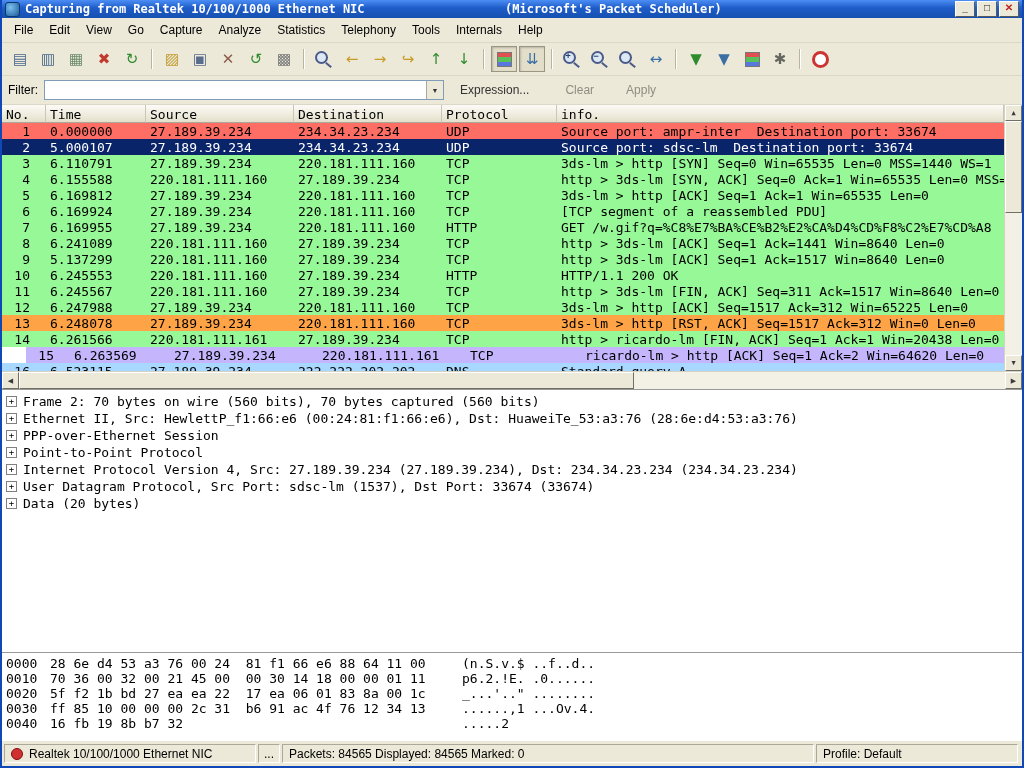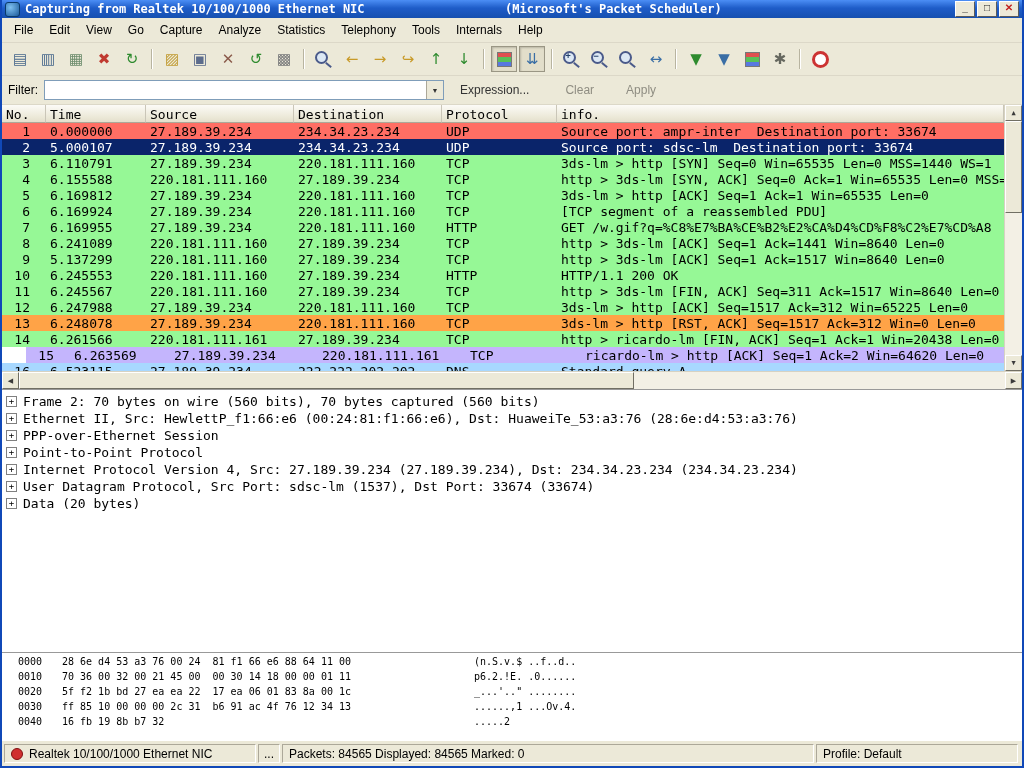--- a/index.html
+++ b/index.html
@@ -55,21 +55,21 @@
   .hscroll{height:17px;flex:none;display:flex;background:#f3f0e5;border-top:1px solid #d6d2c2}
   .hbtn{width:17px;height:100%;background:#ece9d8;border:1px solid;border-color:#fff #716f64 #716f64 #fff;box-sizing:border-box;display:flex;align-items:center;justify-content:center;font-size:7px;color:#3a3a3a;flex:none}
   .htrack{flex:1;position:relative}
   .hthumb{position:absolute;left:0;top:0;bottom:0;width:615px;background:#ece9d8;border:1px solid;border-color:#fff #716f64 #716f64 #fff;box-sizing:border-box}
   
   .details{flex:1;background:#fff;border-top:1px solid #999;overflow:hidden;font-family:"DejaVu Sans Mono","Liberation Mono",monospace;font-size:13px;padding-top:3px}
   .dline{height:17px;display:flex;align-items:center;padding-left:4px}
   .expander{width:9px;height:9px;border:1px solid #808080;background:#fff;font-size:9px;line-height:8px;text-align:center;flex:none;margin-right:6px}
   .dtext{white-space:pre;overflow:hidden}
   
-  .hexpane{height:82px;flex:none;background:#fff;border-top:1px solid #999;font-family:"DejaVu Sans Mono","Liberation Mono",monospace;font-size:10px;padding:3px 16px;overflow:hidden}
+  .hexpane{height:82px;flex:none;background:#fff;border-top:1px solid #999;font-family:"DejaVu Sans Mono","Liberation Mono",monospace;font-size:13px;padding:3px 4px;overflow:hidden}
   .hline{height:15px;display:flex}
   .hoff{width:44px;white-space:pre;flex:none}
   .hhex{width:412px;white-space:pre;flex:none}
   .hascii{white-space:pre}
   
   .statusbar{height:23px;flex:none;display:flex;align-items:center;padding:1px 2px;background:#ece9d8}
   .seg{height:19px;border:1px solid;border-color:#aca899 #fff #fff #aca899;display:flex;align-items:center;padding:0 6px;box-sizing:border-box;margin-right:2px;white-space:nowrap;overflow:hidden}
   .seg1{width:252px;flex:none}
   .seg2{width:22px;flex:none;justify-content:center}
   .seg3{flex:1;min-width:0}

